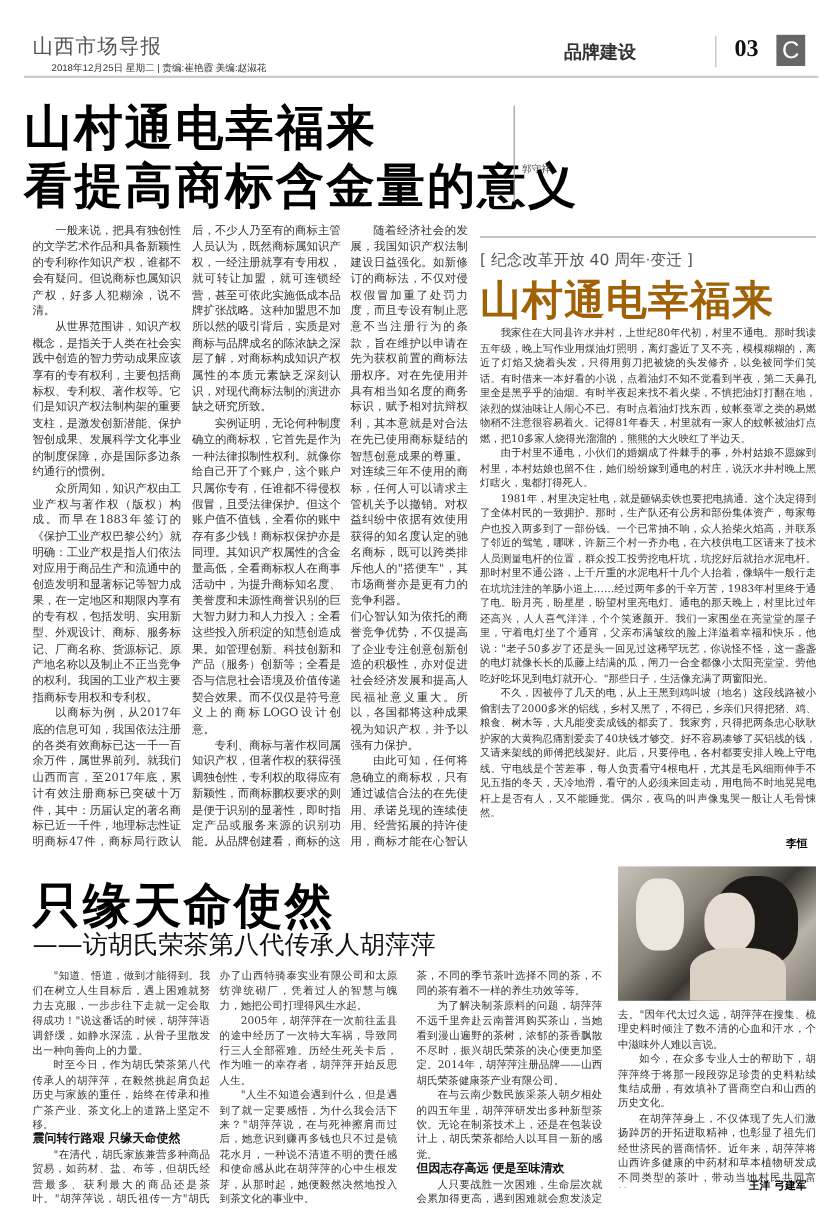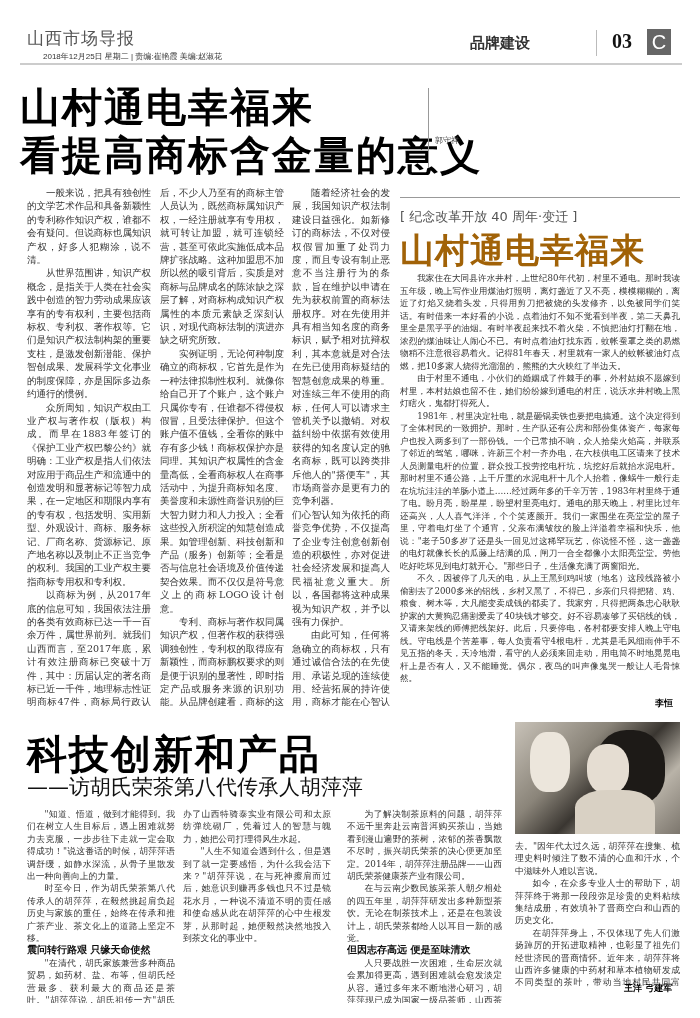--- a/index.html
+++ b/index.html
@@ -71,36 +71,38 @@
 <div class="head2">山村通电幸福来</div>
 <div class="col" style="left:400px;top:272px;width:280px;height:410px;font-size:8.6px;line-height:12.5px">
   <p>我家住在大同县许水井村，上世纪80年代初，村里不通电。那时我读五年级，晚上写作业用煤油灯照明，离灯盏近了又不亮，模模糊糊的，离近了灯焰又烧着头发，只得用剪刀把被烧的头发修齐，以免被同学们笑话。有时借来一本好看的小说，点着油灯不知不觉看到半夜，第二天鼻孔里全是黑乎乎的油烟。有时半夜起来找不着火柴，不慎把油灯打翻在地，浓烈的煤油味让人闹心不已。有时点着油灯找东西，蚊帐蚕罩之类的易燃物稍不注意很容易着火。记得81年春天，村里就有一家人的蚊帐被油灯点燃，把10多家人烧得光溜溜的，熊熊的大火映红了半边天。</p>
   <p>由于村里不通电，小伙们的婚姻成了件棘手的事，外村姑娘不愿嫁到村里，本村姑娘也留不住，她们纷纷嫁到通电的村庄，说沃水井村晚上黑灯瞎火，鬼都打得死人。</p>
   <p>1981年，村里决定社电，就是砸锅卖铁也要把电搞通。这个决定得到了全体村民的一致拥护。那时，生产队还有公房和部份集体资产，每家每户也投入两多到了一部份钱。一个已常抽不响，众人拾柴火焰高，并联系了邻近的驾笔，哪咪，许新三个村一齐办电，在六枝供电工区请来了技术人员测量电杆的位置，群众投工投劳挖电杆坑，坑挖好后就抬水泥电杆。那时村里不通公路，上千斤重的水泥电杆十几个人抬着，像蜗牛一般行走在坑坑洼洼的羊肠小道上……经过两年多的千辛万苦，1983年村里终于通了电。盼月亮，盼星星，盼望村里亮电灯。通电的那天晚上，村里比过年还高兴，人人喜气洋洋，个个笑逐颜开。我们一家围坐在亮堂堂的屋子里，守着电灯坐了个通宵，父亲布满皱纹的脸上洋溢着幸福和快乐，他说："老子50多岁了还是头一回见过这稀罕玩艺，你说怪不怪，这一盏盏的电灯就像长长的瓜藤上结满的瓜，闸刀一合全都像小太阳亮堂堂。劳他吃好吃坏见到电灯就开心。"那些日子，生活像充满了两窗阳光。</p>
   <p>不久，因被停了几天的电，从上王黑到鸡叫坡（地名）这段线路被小偷割去了2000多米的铝线，乡村又黑了，不得已，乡亲们只得把猪、鸡、粮食、树木等，大凡能变卖成钱的都卖了。我家穷，只得把两条忠心耿耿护家的大黄狗忍痛割爱卖了40块钱才够交。好不容易凑够了买铝线的钱，又请来架线的师傅把线架好。此后，只要停电，各村都要安排人晚上守电线。守电线是个苦差事，每人负责看守4根电杆，尤其是毛风细雨伸手不见五指的冬天，天冷地滑，看守的人必须来回走动，用电筒不时地晃晃电杆上是否有人，又不能睡觉。偶尔，夜鸟的叫声像鬼哭一般让人毛骨悚然。</p>
 
 </div>
 <div class="byline" style="left:655px;top:697px">李恒</div>
 
-<div class="head3">科技创新和产品</div>
+<div class="head3">只缘天命使然</div>
 <div class="sub3">——访胡氏荣茶第八代传承人胡萍萍</div>
 
 <div class="col" style="left:27px;top:808px;width:148px;height:195px;font-size:8.8px;line-height:12.4px">
   <p>"知道、悟道，做到才能得到。我们在树立人生目标后，遇上困难就努力去克服，一步步往下走就一定会取得成功！"说这番话的时候，胡萍萍语调舒缓，如静水深流，从骨子里散发出一种向善向上的力量。</p>
   <p>时至今日，作为胡氏荣茶第八代传承人的胡萍萍，在毅然挑起肩负起历史与家族的重任，始终在传承和推广茶产业、茶文化上的道路上坚定不移。</p>
   <p class="subhead">震问转行路艰 只缘天命使然</p>
   <p>"在清代，胡氏家族兼营多种商品贸易，如药材、盐、布等，但胡氏经营最多、获利最大的商品还是茶叶。"胡萍萍说，胡氏祖传一方"胡氏荣茶"匾额，乃是胡氏期亲的三代帝师祁寯藻于道光年间亲笔所题，从那时算起，胡氏荣茶至今已有近两百年的历史，堪称山西茶界硕果独存的活化石。</p>
 
 </div>
 <div class="col" style="left:183px;top:808px;width:148px;height:195px;font-size:8.8px;line-height:12.4px">
   <p style="text-indent:0">办了山西特骑泰实业有限公司和太原纺弹统砌厂，凭着过人的智慧与魄力，她把公司打理得风生水起。</p>
+  <p>2005年，胡萍萍在一次前往盂县的途中经历了一次特大车祸，导致同行三人全部罹难。历经生死关卡后，作为唯一的幸存者，胡萍萍开始反思人生。</p>
   <p>"人生不知道会遇到什么，但是遇到了就一定要感悟，为什么我会活下来？"胡萍萍说，在与死神擦肩而过后，她意识到赚再多钱也只不过是镜花水月，一种说不清道不明的责任感和使命感从此在胡萍萍的心中生根发芽，从那时起，她便毅然决然地投入到茶文化的事业中。</p>
 
 </div>
 <div class="col" style="left:347px;top:808px;width:155px;height:195px;font-size:8.8px;line-height:12.4px">
+  <p style="text-indent:0">茶，不同的季节茶叶选择不同的茶，不同的茶有着不一样的养生功效等等。</p>
   <p>为了解决制茶原料的问题，胡萍萍不远千里奔赴云南普洱购买茶山，当她看到漫山遍野的茶树，浓郁的茶香飘散不尽时，振兴胡氏荣茶的决心便更加坚定。2014年，胡萍萍注册品牌——山西胡氏荣茶健康茶产业有限公司。</p>
   <p>在与云南少数民族采茶人朝夕相处的四五年里，胡萍萍研发出多种新型茶饮。无论在制茶技术上，还是在包装设计上，胡氏荣茶都给人以耳目一新的感觉。</p>
   <p class="subhead">但因志存高远 便是至味清欢</p>
   <p>人只要战胜一次困难，生命层次就会累加得更高，遇到困难就会愈发淡定从容。通过多年来不断地潜心研习，胡萍萍现已成为国家一级品茶师，山西茶叶学会副会长。</p>
 
 </div>
 
 <div class="photo">
   <div class="hand"></div>
   <div class="hair"></div>

